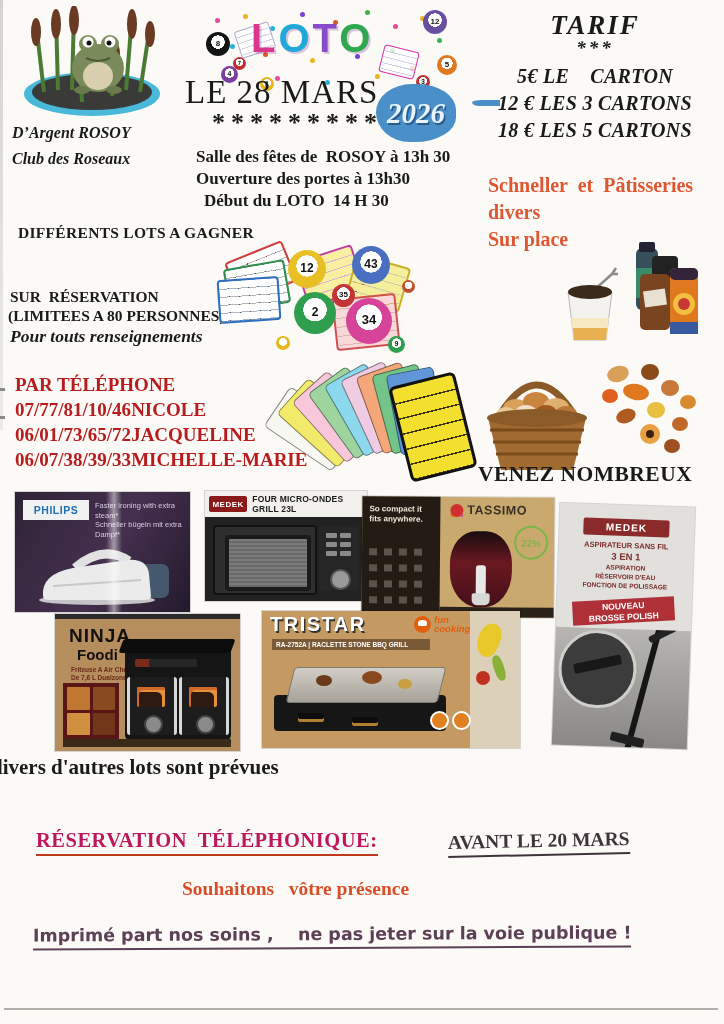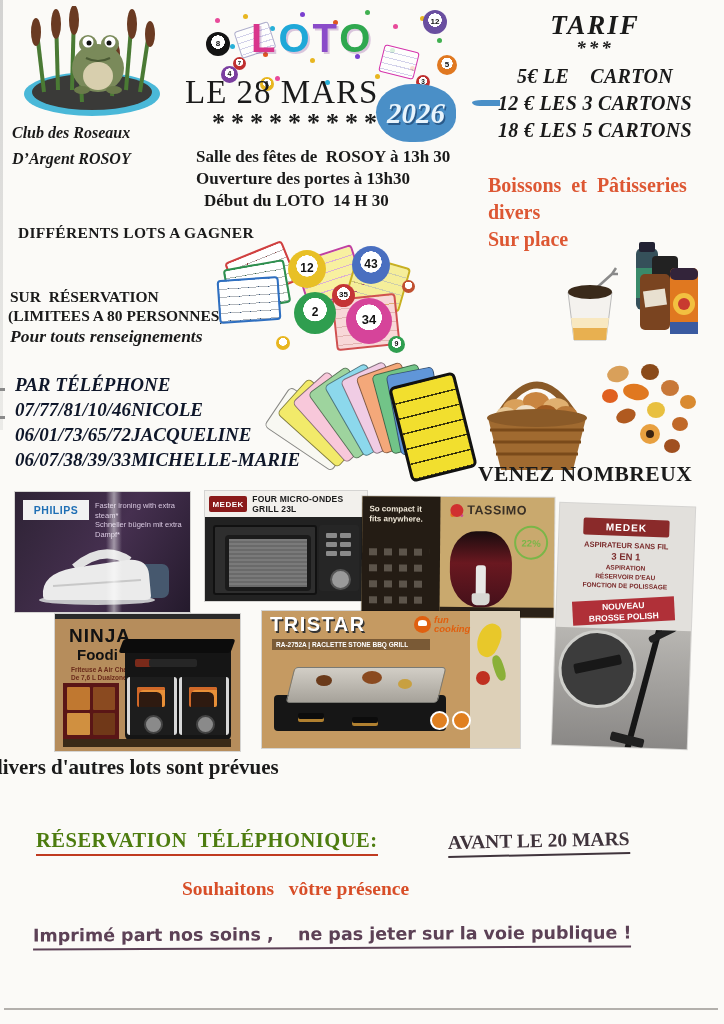--- a/index.html
+++ b/index.html
@@ -64,21 +64,21 @@
   
   .lots-heading{left:18px;top:224px;font-weight:800;font-size:15.5px;letter-spacing:.3px;}
   .res1{left:10px;top:288px;font-weight:800;font-size:15.5px;}
   .res2{left:8px;top:307px;font-weight:800;font-size:15.5px;}
   .res3{left:10px;top:326px;font-weight:800;font-style:italic;font-size:17.5px;}
 
   
   .refresh{left:488px;top:172px;width:235px;color:#dd5733;font-weight:700;font-size:20px;line-height:27px;}
 
   
-  .phone{left:15px;top:372px;color:#0f172a;font-style:italic;font-weight:800;font-size:19px;line-height:25px;}
+  .phone{left:15px;top:372px;color:#b91c1c;font-weight:800;font-size:19px;line-height:25px;}
   .phone .name{}
 
   
   .trio{left:212px;top:250px;width:100px;height:80px;}
   .tcard{position:absolute;width:58px;height:40px;border-radius:4px;border:2px solid;}
   .tcard-grid{background:repeating-linear-gradient(#fff 0 7px,rgba(0,0,0,.25) 7px 8px),
               repeating-linear-gradient(90deg,rgba(255,255,255,.9) 0 9px,rgba(0,0,0,.2) 9px 10px);}
   .tc-red{left:18px;top:0;border-color:#d04040;background-color:#e86868;transform:rotate(-22deg);}
   .tc-green{left:14px;top:14px;border-color:#2f8f4f;background-color:#57b377;transform:rotate(-10deg);}
   .tc-blue{left:6px;top:28px;border-color:#2f6fc0;background-color:#5b93d8;transform:rotate(-4deg);}
@@ -225,21 +225,21 @@
   .rac-food1{position:absolute;left:46px;top:18px;width:16px;height:11px;background:#6a3a1a;border-radius:50%;}
   .rac-food2{position:absolute;left:92px;top:14px;width:20px;height:13px;background:#8a4a20;border-radius:50%;}
   .rac-food3{position:absolute;left:128px;top:22px;width:14px;height:10px;background:#c8a040;border-radius:50%;}
   .rac-pan1{position:absolute;left:28px;top:56px;width:26px;height:9px;background:#0c0c0c;border-radius:2px;box-shadow:inset 0 -3px 0 #b08030;}
   .rac-pan2{position:absolute;left:82px;top:60px;width:26px;height:9px;background:#0c0c0c;border-radius:2px;box-shadow:inset 0 -3px 0 #b08030;}
   .rac-dot1{position:absolute;left:168px;top:100px;width:15px;height:15px;border-radius:50%;background:#e08020;border:2px solid #fff;}
   .rac-dot2{position:absolute;left:190px;top:100px;width:15px;height:15px;border-radius:50%;background:#e08020;border:2px solid #fff;}
 
   
   .other-lots{left:-9px;top:755px;font-weight:800;font-size:21px;}
-  .resa-label{left:36px;top:829px;font-weight:800;font-size:20.5px;color:#4d7c0f;letter-spacing:.5px;
+  .resa-label{left:36px;top:829px;font-weight:800;font-size:20.5px;color:#be185d;letter-spacing:.5px;
      border-bottom:2.5px solid #c03a20;padding-bottom:2px;}
   .deadline{left:448px;top:830px;font-weight:800;font-size:19.5px;color:#40343c;
      border-bottom:2.5px solid #40343c;padding-bottom:2px;transform:rotate(-1.2deg);}
   .wish{left:182px;top:878px;font-weight:800;font-size:19.5px;color:#d84e28;}
   .legal{left:33px;top:924px;font-family:"DejaVu Sans",sans-serif;font-weight:700;font-size:17.5px;color:#5c4156;
      border-bottom:2.5px solid #5c4156;padding-bottom:3px;transform:rotate(-.3deg);}
 </style>
 </head>
 <body>
 
@@ -276,22 +276,22 @@
       <circle cx="94" cy="38" r="9" fill="#7a8a5a"></circle>
     <circle cx="72" cy="36" r="5.5" fill="#fff"></circle>
       <circle cx="94" cy="36" r="5.5" fill="#fff"></circle>
     <circle cx="73" cy="37" r="2.5" fill="#111"></circle>
       <circle cx="93" cy="37" r="2.5" fill="#111"></circle>
     <path d="M70 52 Q82 58 94 52" stroke="#4a5a34" stroke-width="2" fill="none"></path>
     <ellipse cx="66" cy="84" rx="8" ry="4" fill="#6a7a4a"></ellipse>
       <ellipse cx="98" cy="84" rx="8" ry="4" fill="#6a7a4a"></ellipse>
   </svg>
   <div class="abs club">
+    <div>D’Argent ROSOY</div>
     <div>Club des Roseaux</div>
-    <div>D’Argent ROSOY</div>
   </div>
 
   <div class="abs loto-area">
     <div class="abs confetti"></div>
     <div class="abs mini-card mc1"></div>
     <div class="abs mini-card mc2"></div>
     <div class="abs loto-word"><span class="lt1">L</span><span class="lt2">O</span><span class="lt3">T</span><span class="lt4">O</span></div>
     <span class="hb hb8">8</span>
     <span class="hb hb7">7</span>
     <span class="hb hb4">4</span>
@@ -318,21 +318,21 @@
 
   <div class="abs venue">
     <div class="pre">Salle des fêtes de  ROSOY à 13h 30</div>
     <div class="pre">Ouverture des portes à 13h30</div>
     <div class="pre">Début du LOTO  14 H 30</div>
   </div>
 
   <div class="abs lots-heading">DIFFÉRENTS LOTS A GAGNER</div>
 
   <div class="abs refresh">
-    <div class="pre">Boissons  et  Pâtisseries</div>
+    <div class="pre">Schneller  et  Pâtisseries</div>
     <div>divers</div>
     <div>Sur place</div>
   </div>
 
   <svg class="abs drinks" width="160" height="112" viewBox="0 0 160 112">
     <rect x="96" y="14" width="22" height="62" rx="6" fill="#35505a"></rect>
     <rect x="99" y="8" width="16" height="10" rx="2" fill="#223"></rect>
     <rect x="96" y="34" width="22" height="30" fill="#3a8a6a"></rect>
     <rect x="112" y="22" width="26" height="44" rx="4" fill="#222"></rect>
     <rect x="100" y="40" width="30" height="56" rx="5" fill="#7a4420"></rect>

